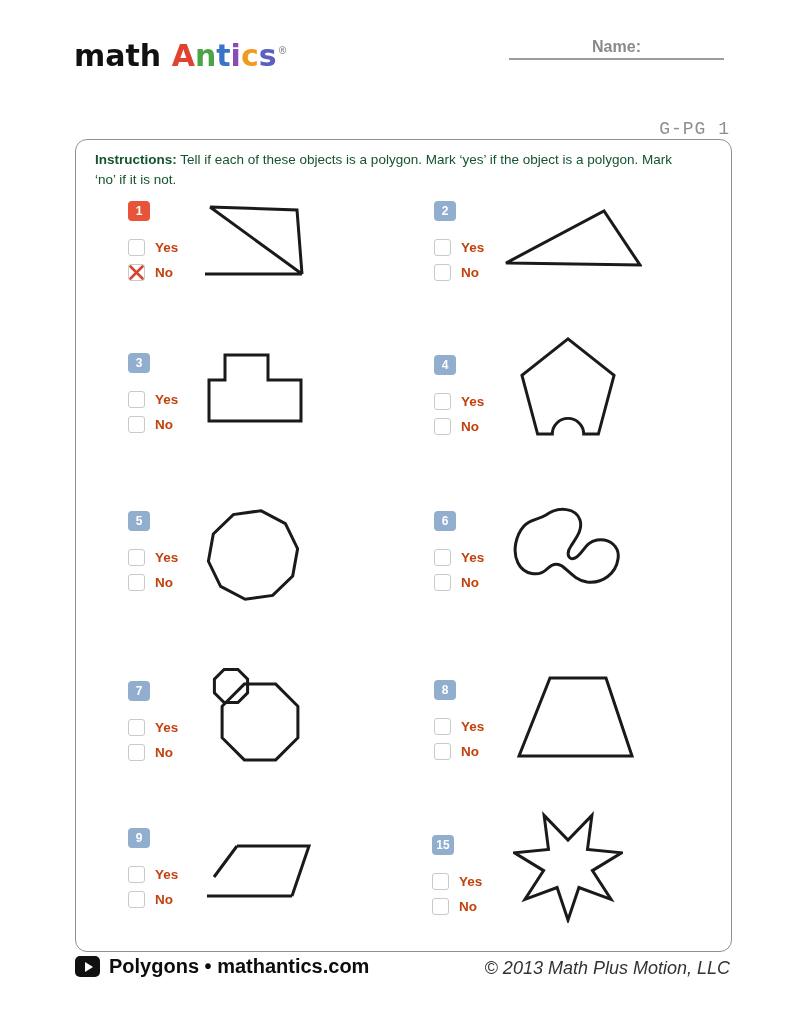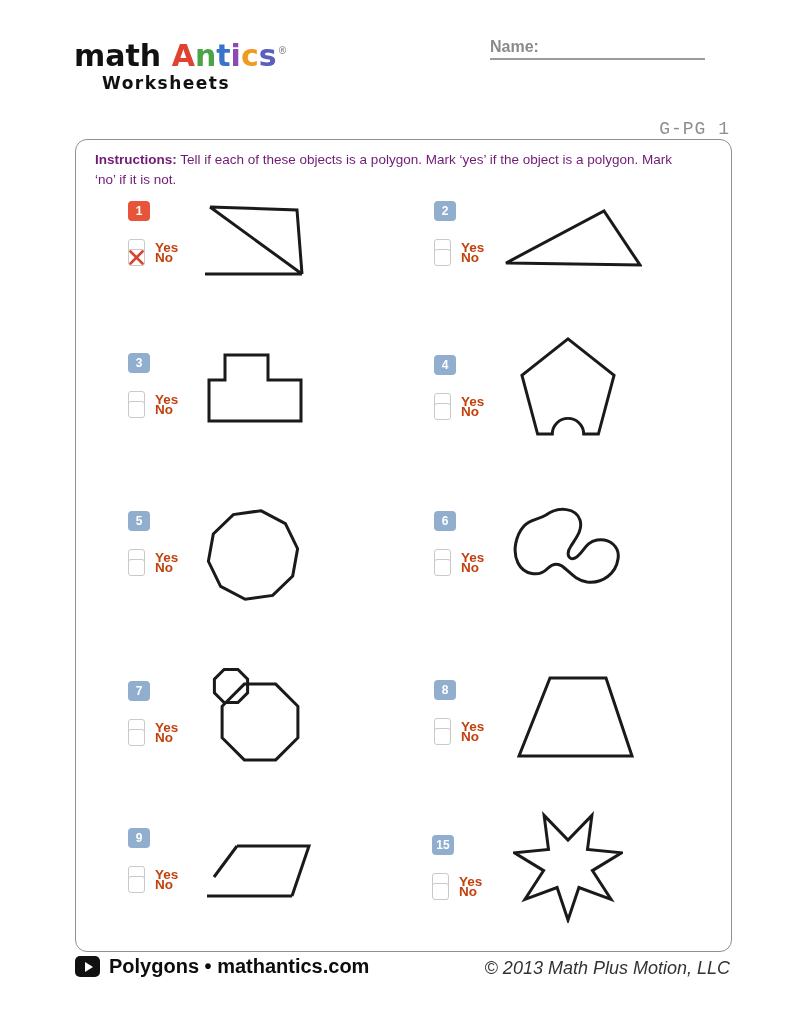--- a/index.html
+++ b/index.html
@@ -9,39 +9,39 @@
   
   .logo{position:absolute;left:74px;top:36px;font-family:"DejaVu Sans",sans-serif;font-weight:bold;}
   .logo-line1{font-size:30px;line-height:30px;letter-spacing:0px;color:#111;}
   .logo-line1 span{display:inline-block;}
   .logo-reg{font-size:10px;color:#9a9a9a;vertical-align:12px;margin-left:1px;}
   .logo-sub{margin-left:28px;margin-top:2px;font-size:17px;letter-spacing:1.5px;color:#111;font-weight:bold;}
 
   .field{position:absolute;width:215px;}
   .field-label{font-size:16px;font-weight:bold;color:#8a8a8a;padding-bottom:2px;}
   .field-line{border-bottom:2px solid #9c9c9c;width:215px;height:0;}
-  #name-field{left:490px;top:38px;}
+  #name-field{left:509px;top:38px;text-align:center;}
   #date-field{left:510px;top:70px;}
 
   
   .page-title{position:absolute;left:75px;top:110px;font-size:20px;font-weight:bold;color:#0d0d0d;font-family:"DejaVu Sans",sans-serif;}
   .doc-code{position:absolute;right:61px;top:119px;font-size:18px;color:#8e8e8e;font-family:"Liberation Mono",monospace;letter-spacing:1px;}
 
   
   .sheet{position:absolute;left:75px;top:139px;width:655px;height:811px;border:1.5px solid #8f8f8f;border-radius:12px;background:#fff;}
-  .instructions{position:absolute;left:95px;top:150px;width:590px;font-size:13.5px;line-height:1.45;color:#701a75;}
+  .instructions{position:absolute;left:95px;top:150px;width:590px;font-size:13.5px;line-height:1.45;color:#14532d;}
   .instructions b{font-weight:bold;}
 
   
   .problem{position:absolute;width:95px;}
   .badge{display:inline-block;min-width:14px;padding:3px 4px;border-radius:4px;background:#92aecf;color:#fff;font-size:12px;font-weight:bold;text-align:center;line-height:14px;}
   .badge.example{background:#e8543a;}
   .opt{position:absolute;left:0;display:flex;align-items:center;gap:10px;}
   .opt-yes{top:38px;}
-  .opt-no{top:48px;}
+  .opt-no{top:63px;}
   .checkbox{position:relative;width:15px;height:15px;border:1.5px solid #c9c9c9;border-radius:3px;background:#fff;flex:0 0 auto;}
   .checkbox svg{position:absolute;left:-2px;top:-2px;}
   .opt-label{font-size:13.5px;font-weight:bold;color:#c2410c;}
 
   .shape{position:absolute;}
   .shape path,.shape polygon,.shape polyline{fill:none;stroke:#1a1a1a;stroke-width:3;stroke-linejoin:miter;}
   .xmark path{stroke:#d6452f;stroke-width:2.6;stroke-linecap:round;fill:none;}
 
   
   .footer-left{position:absolute;left:75px;top:955px;display:flex;align-items:center;gap:9px;}
@@ -50,21 +50,20 @@
   .footer-title{font-size:20px;font-weight:bold;color:#0d0d0d;}
   .footer-right{position:absolute;right:61px;top:958px;font-size:18px;font-style:italic;color:#333;}
 </style>
 </head>
 <body>
 
 <div id="page">
 
   <div class="logo">
     <div class="logo-line1"><span>math</span><span>&nbsp;</span><span><span style="color: rgb(224, 66, 50);">A</span><span style="color: rgb(75, 165, 70);">n</span><span style="color: rgb(58, 116, 201);">t</span><span style="color: rgb(138, 75, 184);">i</span><span style="color: rgb(240, 155, 29);">c</span><span style="color: rgb(91, 95, 192);">s</span></span><span class="logo-reg">®</span></div>
-    <div class="logo-sub">Worksheets</div>
   </div>
 
   <div class="field" id="name-field">
     <div class="field-label">Name:</div>
     <div class="field-line"></div>
   </div>
 
   <div class="doc-code">G-PG 1</div>
 
   <div class="sheet"></div>

